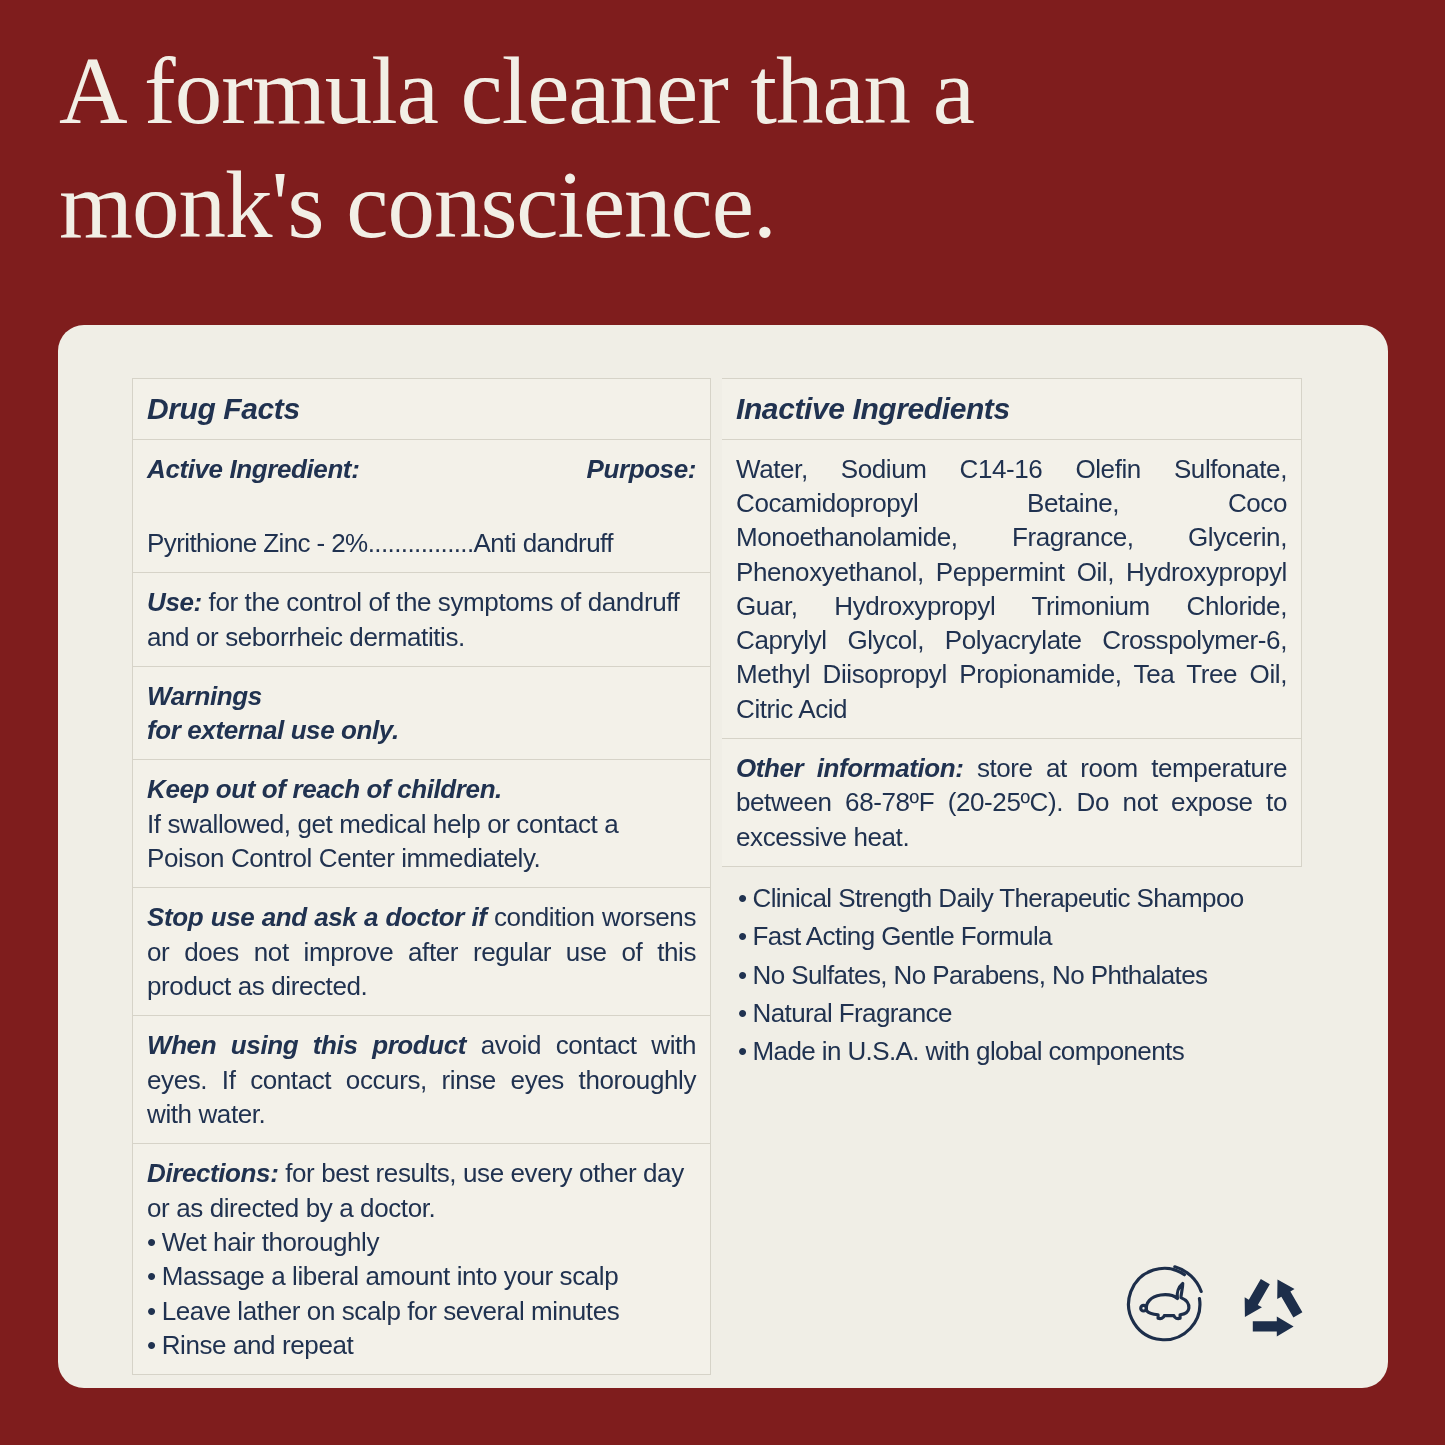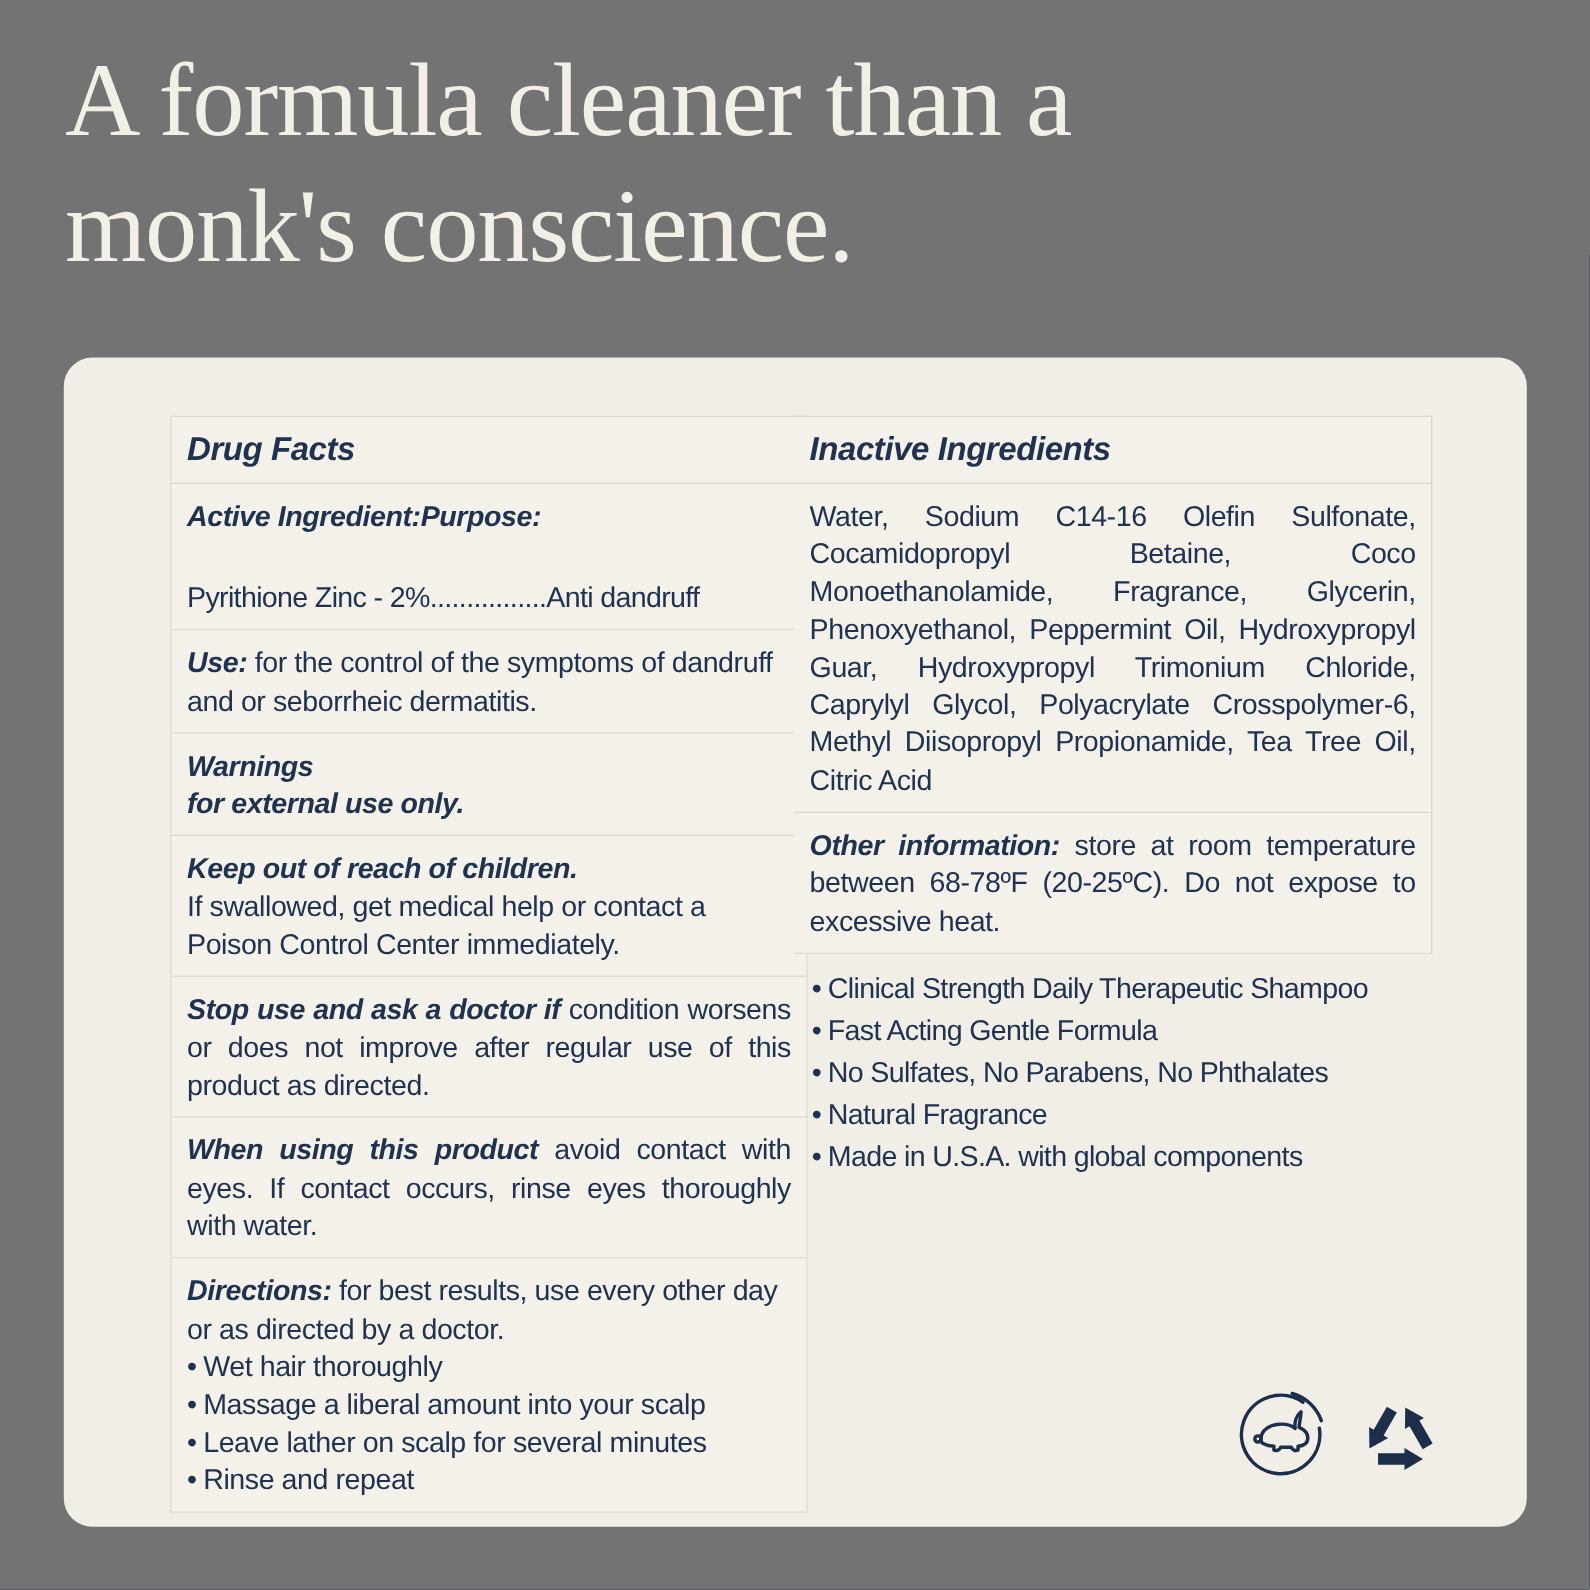--- a/index.html
+++ b/index.html
@@ -1,34 +1,34 @@
 <!DOCTYPE html>
 <html><head>
 <meta charset="utf-8">
 <style>
   html,body{margin:0;padding:0;background:#14253f;}
-  #page{position:relative;width:1445px;height:1445px;background:#737373;overflow:hidden;
+  #page{position:relative;width:1445px;height:1445px;background:#7f1d1d;overflow:hidden;
         font-family:"Liberation Sans",sans-serif;color:#203250;}
   .headline{position:absolute;left:59px;top:34px;width:1200px;
             font-family:"Liberation Serif","DejaVu Serif",serif;
             font-size:95px;line-height:1.2;color:#f2efe6;letter-spacing:-1px;}
   .card{position:absolute;left:58px;top:325px;width:1330px;height:1063px;
         background:#f0eee6;border-radius:26px;}
   .col{position:absolute;top:53px;font-size:26px;line-height:1.32;letter-spacing:-0.4px;}
-  .col-left{left:97px;width:577px;border:1.5px solid #d6d3c8;}
+  .col-left{left:74px;width:577px;border:1.5px solid #d6d3c8;}
   .col-right{left:664px;width:580px;}
   .rbox{border:1.5px solid #d6d3c8;border-left:none;}
   .cell{padding:12px 14px;background:#f3f1e9;border-bottom:1.5px solid #d6d3c8;}
   .cell:last-child{border-bottom:none;}
   .rbox .cell:last-child{border-bottom:none;}
   .hdr{font-size:30px;font-weight:bold;font-style:italic;padding:10px 14px;}
   .bi{font-weight:bold;font-style:italic;}
   .b{font-weight:bold;font-style:italic;}
   .just{text-align:justify;}
-  .ai-row{display:flex;}
+  .ai-row{display:flex;justify-content:space-between;}
   .dots-line{white-space:nowrap;letter-spacing:-0.6px;margin-top:40px;}
   .bullet-item{white-space:nowrap;}
   .features{margin-top:14px;padding-left:16px;}
   .features .bullet-item{margin:4px 0;letter-spacing:-0.6px;}
   .blt{margin-right:6px;}
   .icons{position:absolute;right:76px;bottom:42px;display:flex;align-items:center;gap:22px;}
   .icons svg{display:block;}
   .ic{color:#1d2e4a;}
 </style>
 </head>

